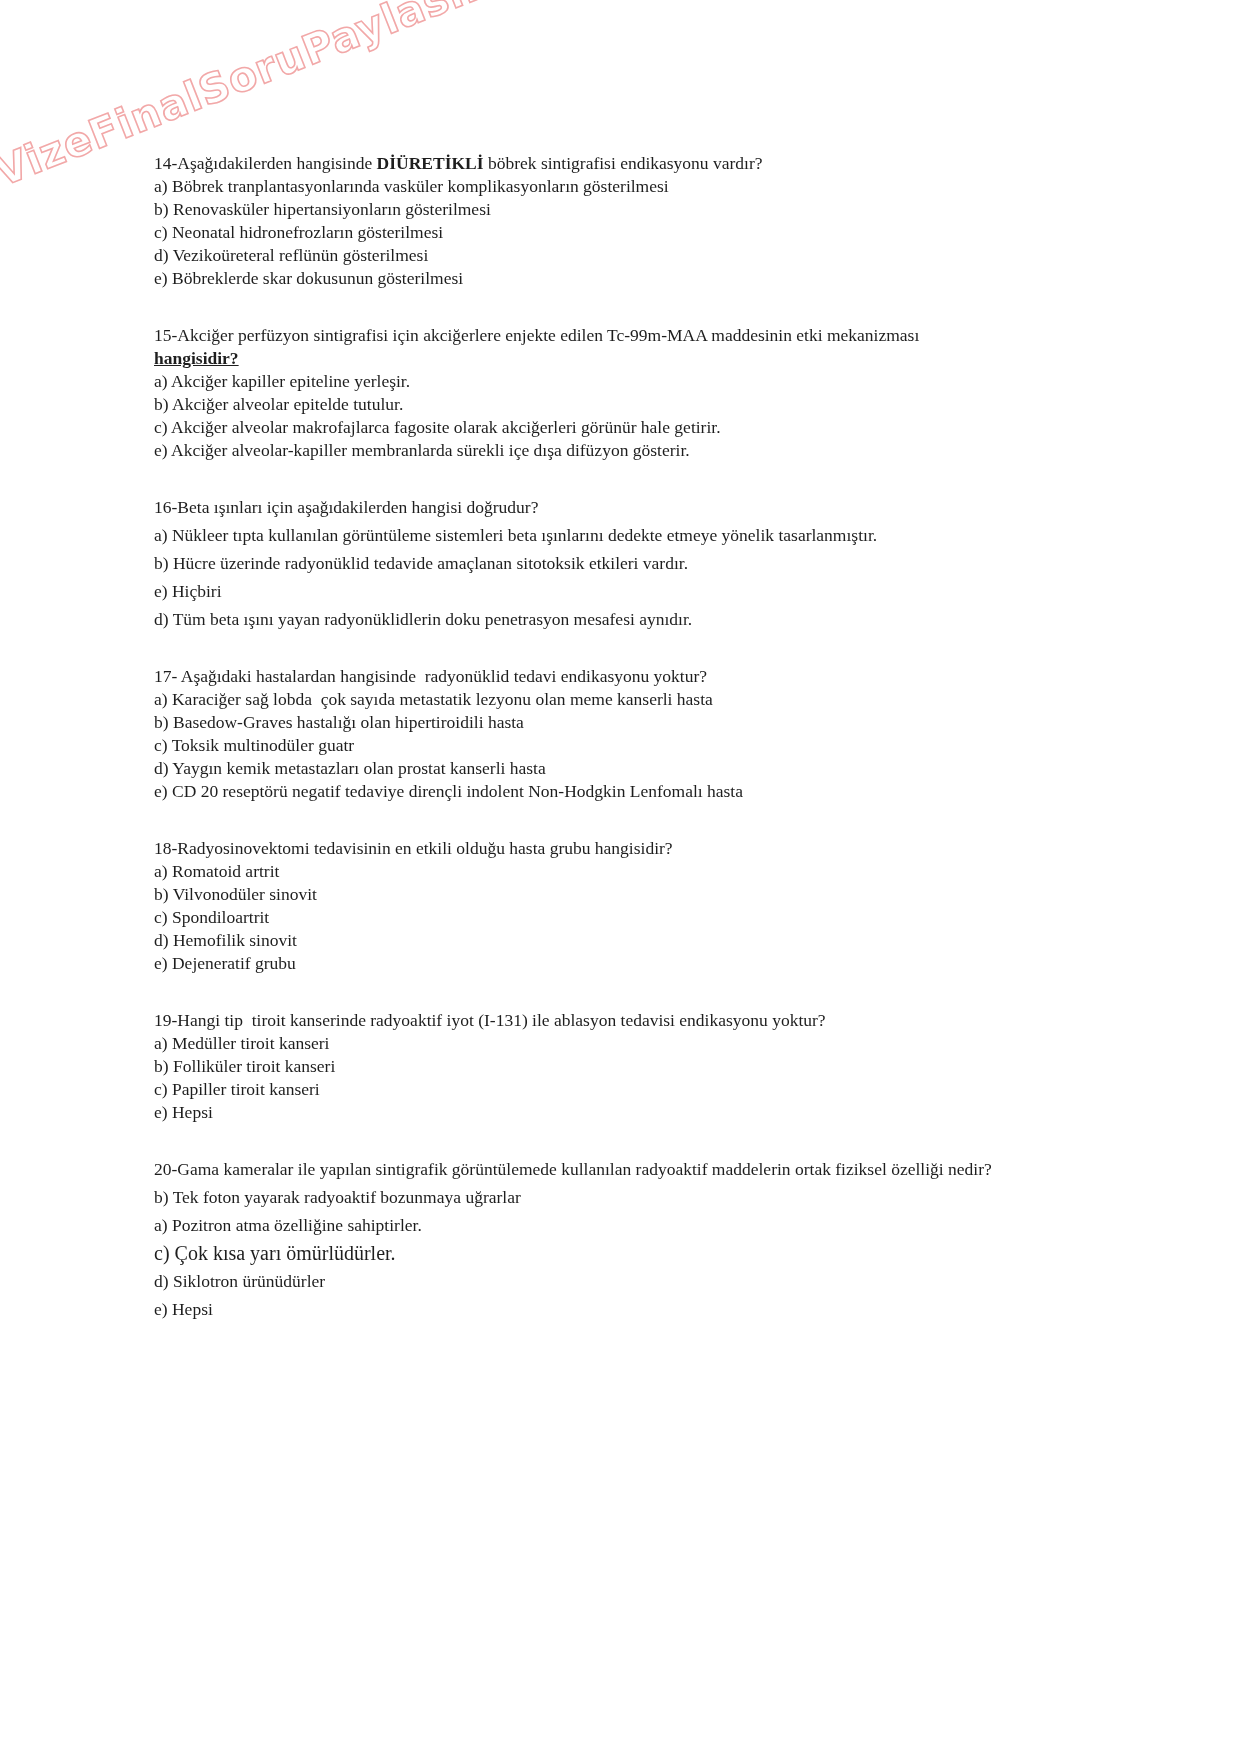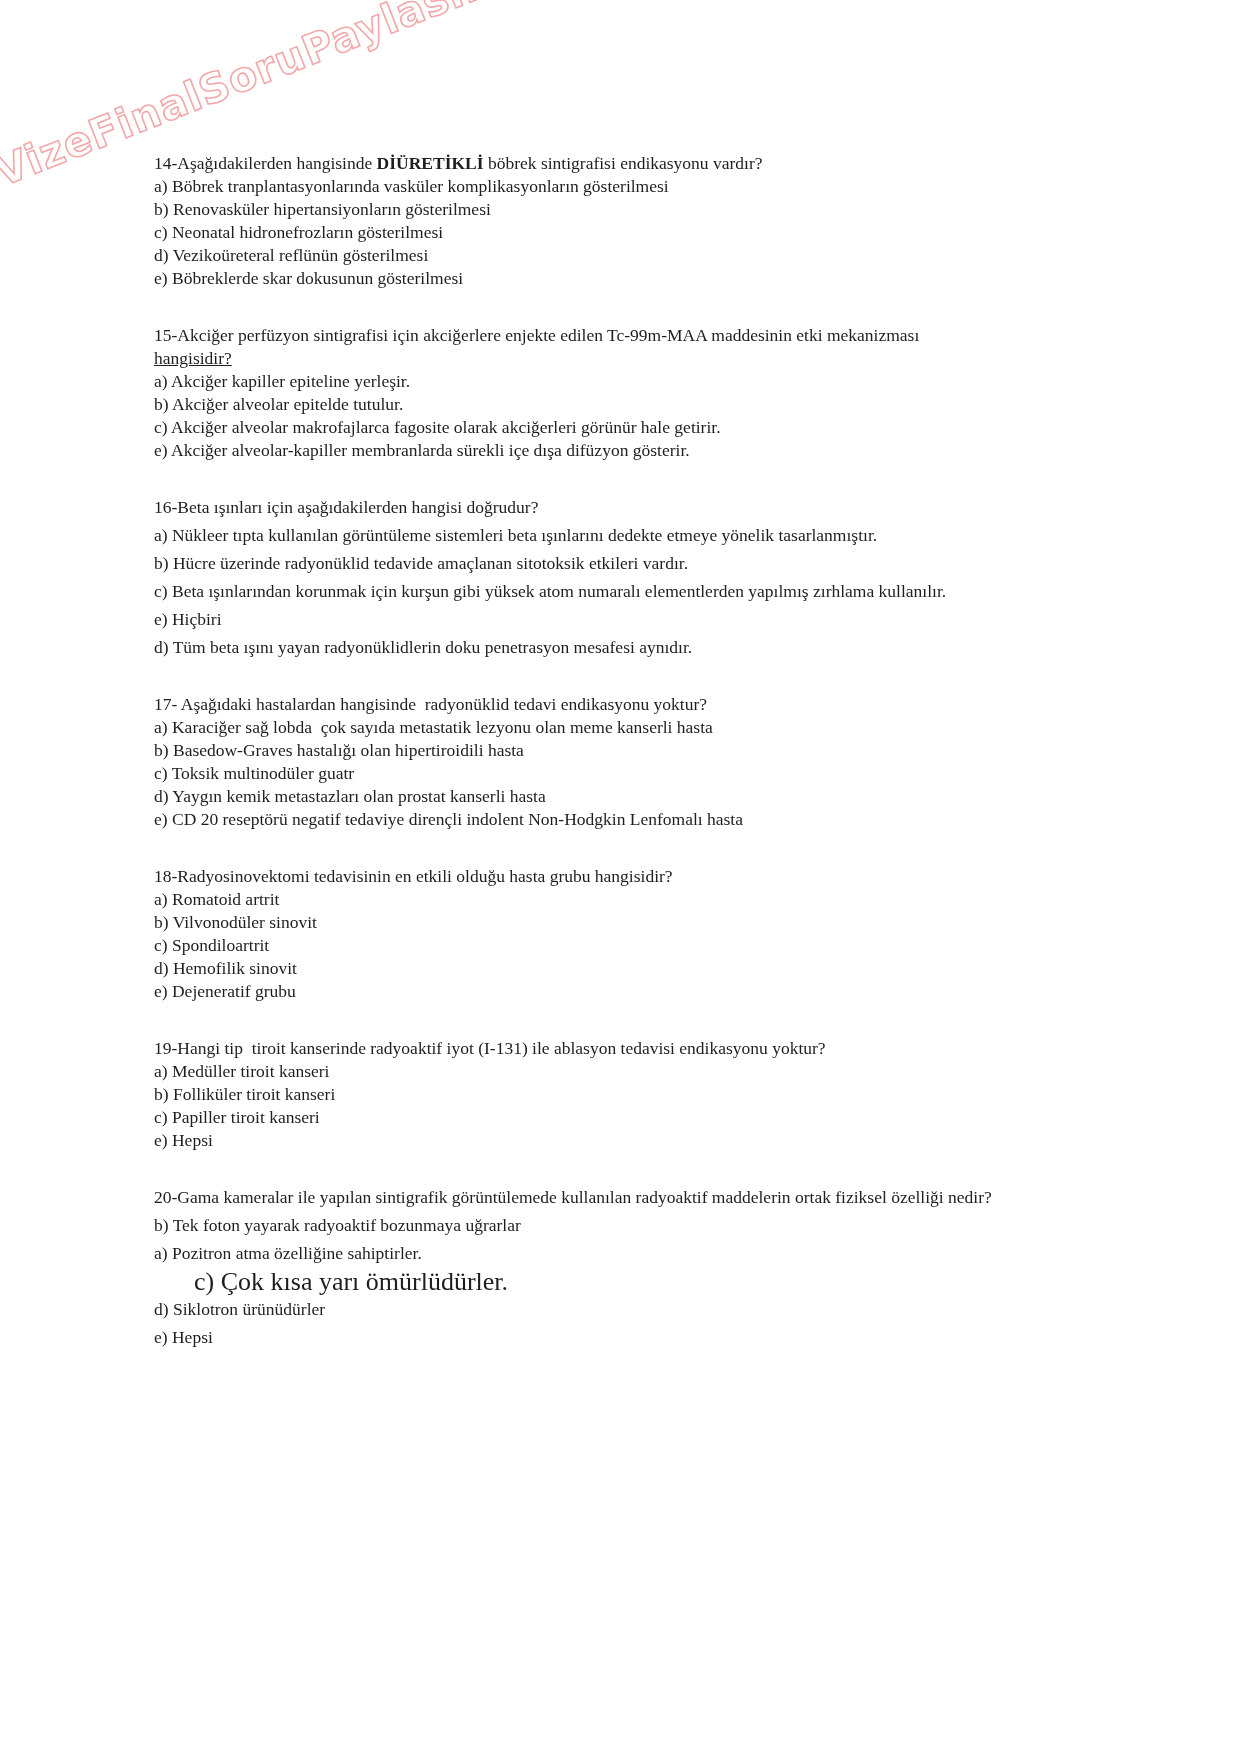--- a/index.html
+++ b/index.html
@@ -44,30 +44,29 @@
   .question p {
     margin: 0;
     font-size: 17.5px;
     line-height: 23px;
     white-space: pre-wrap;
   }
   .q-title b {
     font-weight: bold;
   }
   .q-subtitle {
-    font-weight: normal;
+    font-weight: bold;
     text-decoration: underline;
   }
   
   .question.spread p.option {
     margin-top: 5px;
   }
   .question .opt-large {
-    font-size: 26px;
-    margin-left: 40px;
+    font-size: 20px;
   }
 </style>
 </head>
 <body>
 
 <div class="page">
 
   <div class="watermark">VizeFinalSoruPaylasimi.com</div>
 
   <div class="content">
@@ -87,21 +86,20 @@
       <p class="option">a) Akciğer kapiller epiteline yerleşir.</p>
       <p class="option">b) Akciğer alveolar epitelde tutulur.</p>
       <p class="option">c) Akciğer alveolar makrofajlarca fagosite olarak akciğerleri görünür hale getirir.</p>
       <p class="option">e) Akciğer alveolar-kapiller membranlarda sürekli içe dışa difüzyon gösterir.</p>
     </div>
 
     <div class="question spread">
       <p class="q-title">16-Beta ışınları için aşağıdakilerden hangisi doğrudur?</p>
       <p class="option">a) Nükleer tıpta kullanılan görüntüleme sistemleri beta ışınlarını dedekte etmeye yönelik tasarlanmıştır.</p>
       <p class="option">b) Hücre üzerinde radyonüklid tedavide amaçlanan sitotoksik etkileri vardır.</p>
-      <p class="option">c) Beta ışınlarından korunmak için kurşun gibi yüksek atom numaralı elementlerden yapılmış zırhlama kullanılır.</p>
       <p class="option">e) Hiçbiri</p>
       <p class="option">d) Tüm beta ışını yayan radyonüklidlerin doku penetrasyon mesafesi aynıdır.</p>
     </div>
 
     <div class="question">
       <p class="q-title">17- Aşağıdaki hastalardan hangisinde  radyonüklid tedavi endikasyonu yoktur?</p>
       <p class="option">a) Karaciğer sağ lobda  çok sayıda metastatik lezyonu olan meme kanserli hasta</p>
       <p class="option">b) Basedow-Graves hastalığı olan hipertiroidili hasta</p>
       <p class="option">c) Toksik multinodüler guatr</p>
       <p class="option">d) Yaygın kemik metastazları olan prostat kanserli hasta</p>

